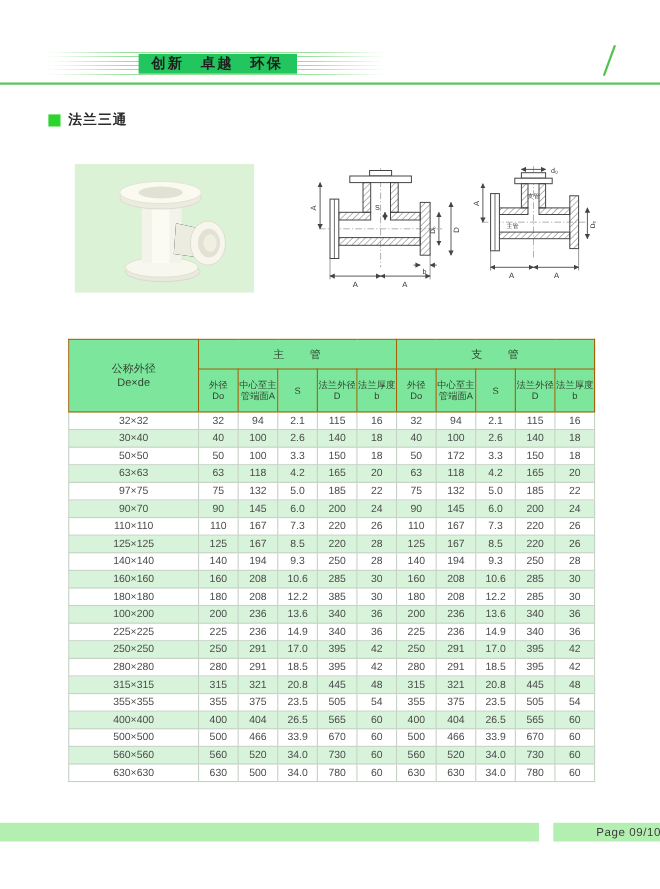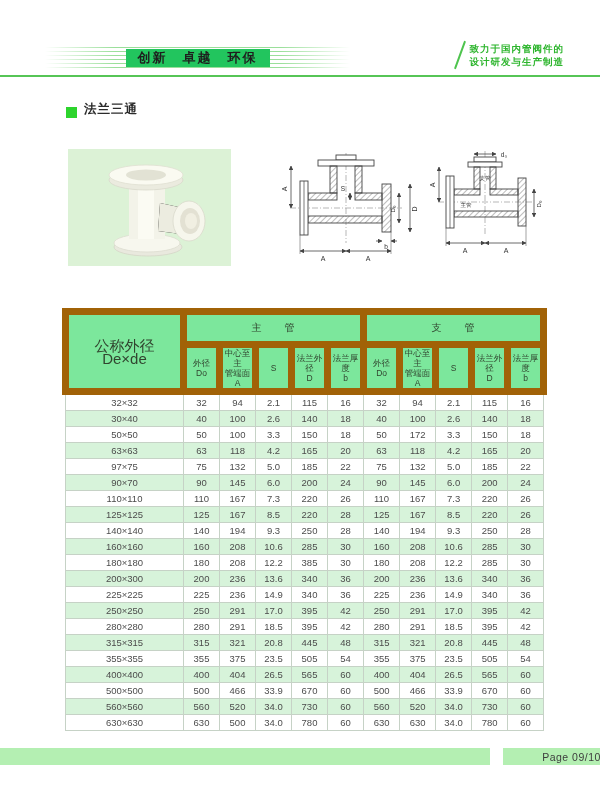--- a/index.html
+++ b/index.html
@@ -34,37 +34,37 @@
     margin-right:9px;border-radius:1px;
   }
   .slogan-right-text{
     color:#2db52d;font-size:9.5px;font-weight:bold;line-height:13px;letter-spacing:1px;
   }
   .green-rule{
     position:absolute;left:0;top:75px;width:600px;height:2px;background:#56c556;
   }
   
   .section-title{
-    position:absolute;left:66px;top:101px;display:flex;align-items:flex-end;font-family:Liberation Mono, monospace;
+    position:absolute;left:44px;top:101px;display:flex;align-items:center;font-family:Liberation Mono, monospace;
   }
   .bullet-square{width:11px;height:11px;background:#2dd42d;margin-right:7px;}
   .section-title-text{font-size:12.5px;font-weight:bold;color:#2b2b2b;letter-spacing:1px;}
   
   .photo-panel{position:absolute;left:68px;top:149px;width:163px;height:117px;background:#dcf2d6;}
   .drawing-left{position:absolute;left:278px;top:151px;width:148px;height:112px;}
   .drawing-right{position:absolute;left:428px;top:149px;width:120px;height:114px;}
   .tech-svg text{fill:#333;font-family:"Liberation Sans",sans-serif;}
   
   .table-wrap{position:absolute;left:62px;top:308px;width:478px;}
   table.spec{border-collapse:collapse;table-layout:fixed;width:478px;}
   table.spec th{
-    background:#7ce79c;border:7px solid #a16207;font-weight:normal;
+    background:#7ce79c;border:1px solid #a16207;font-weight:normal;
     color:#31452f;text-align:center;vertical-align:middle;padding:0;
   }
-  th.col1-th{font-size:15px;line-height:13px;}
+  th.col1-th{font-size:10px;line-height:13px;}
   th.group-th{font-size:10px;height:26px;white-space:pre;letter-spacing:1px;}
   th.sub-th{font-size:8.5px;height:38px;}
   th.sub-th div{line-height:10px;}
   table.spec td{
     border:1px solid #c6d2c6;font-size:9.5px;color:#4c4c4c;text-align:center;
     height:15px;padding:0;background:#ffffff;line-height:15px;white-space:nowrap;
   }
   tr.alt td{background:#d7f3da;}
   
   .footer-bar{position:absolute;left:0;top:748px;width:490px;height:17px;background:#b4efb2;}
@@ -76,24 +76,20 @@
 </style>
 </head>
 <body>
 
 <div class="speed-lines"></div>
 <div class="slogan-left-wrap">
   <span class="slogan-left">创新　卓越　环保</span>
 </div>
 <div class="slogan-right">
   <div class="slash-mark"></div>
-  <div class="slogan-right-text">
-    <div>致力于国内管阀件的</div>
-    <div>设计研发与生产制造</div>
-  </div>
 </div>
 <div class="green-rule"></div>
 
 <div class="section-title">
   <span class="bullet-square"></span>
   <span class="section-title-text">法兰三通</span>
 </div>
 
 <div class="photo-panel">
   <svg width="163" height="117" viewBox="0 0 163 117">
@@ -409,21 +405,21 @@
           <td>12.2</td>
           <td>385</td>
           <td>30</td>
           <td>180</td>
           <td>208</td>
           <td>12.2</td>
           <td>285</td>
           <td>30</td>
         </tr>
         <tr class="alt">
-          <td>200×300</td>
+          <td>100×200</td>
           <td>200</td>
           <td>236</td>
           <td>13.6</td>
           <td>340</td>
           <td>36</td>
           <td>200</td>
           <td>236</td>
           <td>13.6</td>
           <td>340</td>
           <td>36</td>

